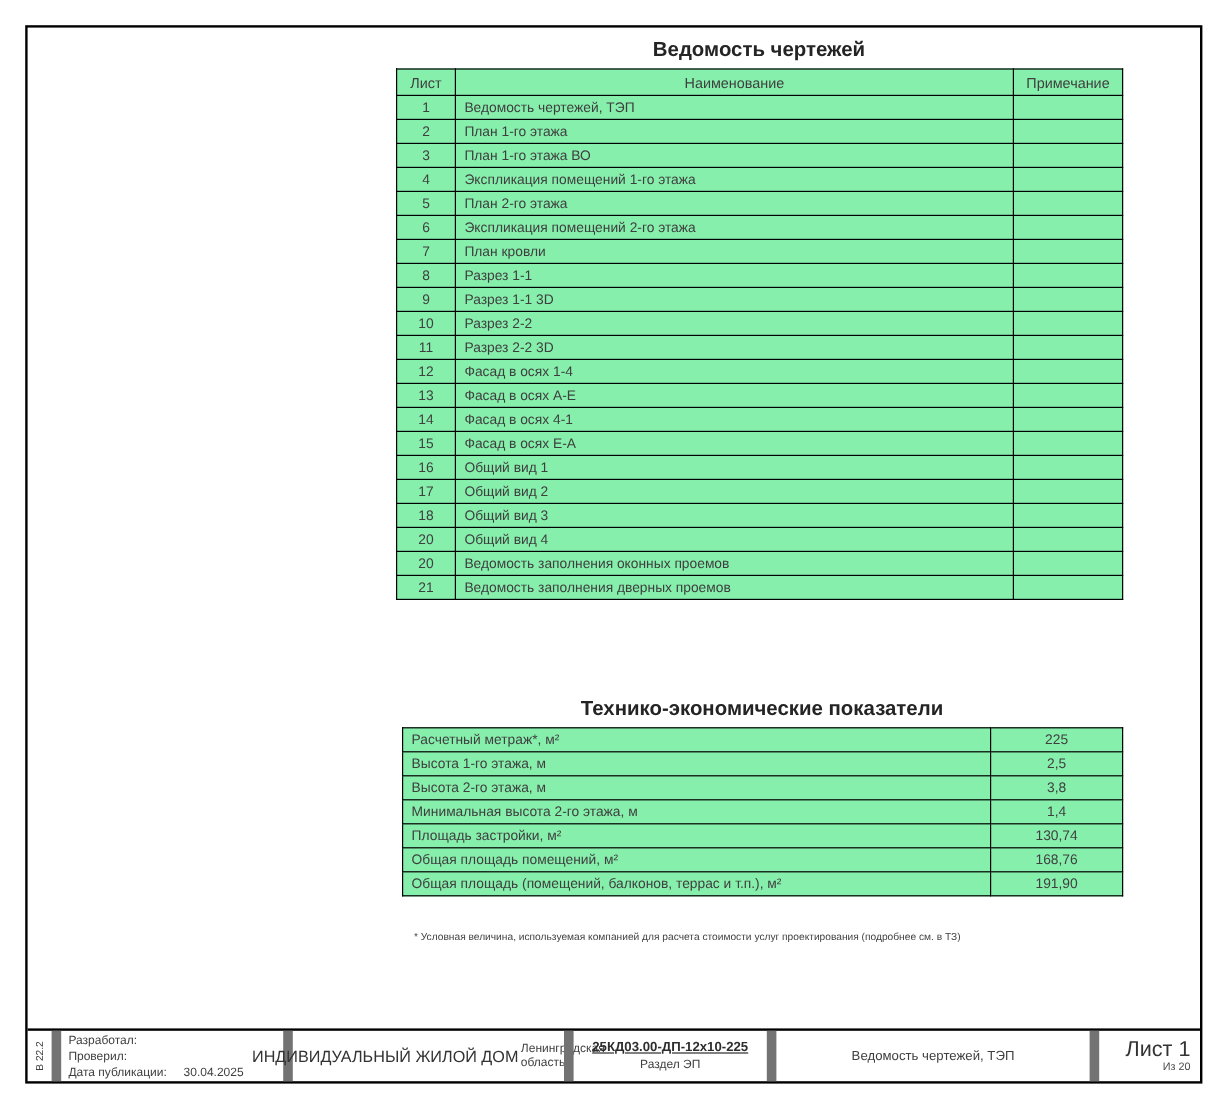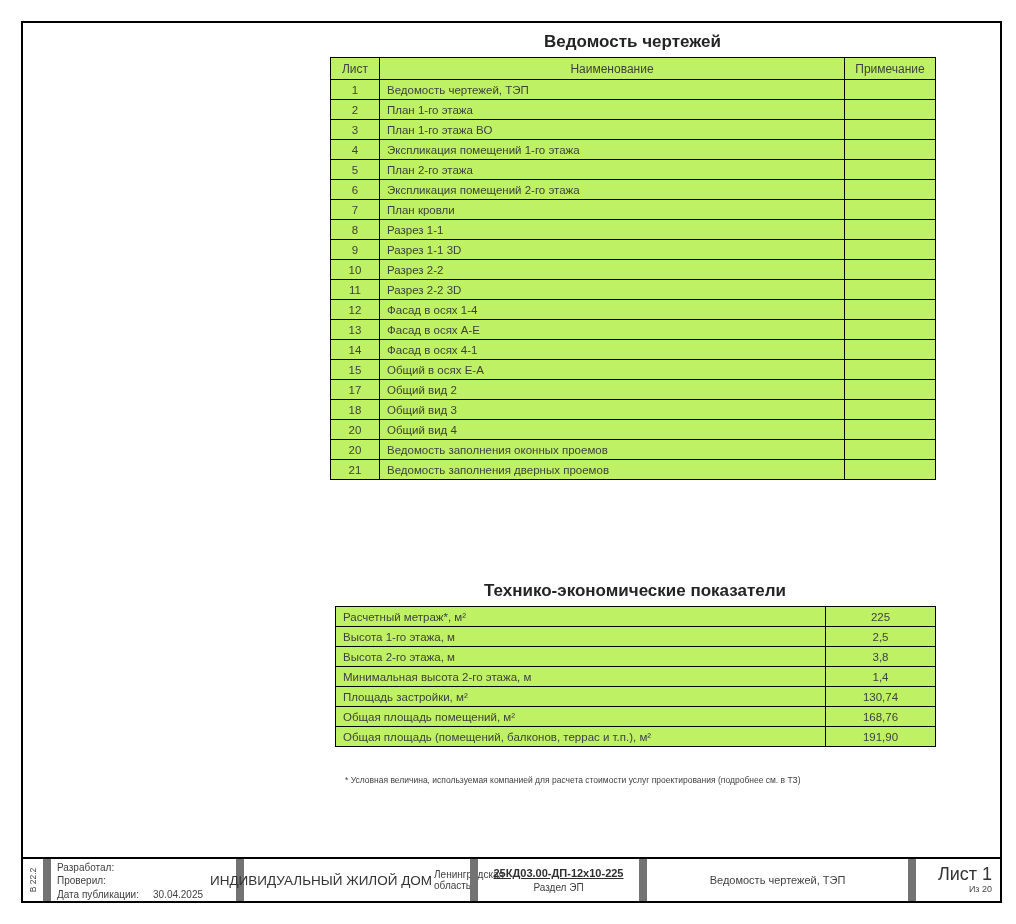--- a/index.html
+++ b/index.html
@@ -20,21 +20,21 @@
     position:absolute;
     font-weight:bold; font-size:17px; color:#242424;
     text-align:center; white-space:nowrap;
   }
   .t1 { left:307px; top:9px; width:605px; }
   .t2 { left:312px; top:558px; width:600px; }
 
   table.tbl {
     position:absolute;
     border-collapse:collapse; table-layout:fixed;
-    background:#bef264;
+    background:#86efac;
   }
   table.tbl th, table.tbl td {
     border:1.5px solid #000;
     font-size:11.5px; color:#3f3f3f;
     overflow:hidden; white-space:nowrap;
     vertical-align:middle;
   }
   table.reg { left:307px; top:34px; width:605px; }
   table.reg th { height:22px; font-weight:normal; font-size:12px; text-align:center; }
   table.reg td { height:20px; }
@@ -187,21 +187,26 @@
           <td class="c-name">Фасад в осях А-Е</td>
           <td class="c-note"></td>
         </tr>
         <tr>
           <td class="c-sheet">14</td>
           <td class="c-name">Фасад в осях 4-1</td>
           <td class="c-note"></td>
         </tr>
         <tr>
           <td class="c-sheet">15</td>
-          <td class="c-name">Общий в осях Е-А</td>
+          <td class="c-name">Фасад в осях Е-А</td>
+          <td class="c-note"></td>
+        </tr>
+        <tr>
+          <td class="c-sheet">16</td>
+          <td class="c-name">Общий вид 1</td>
           <td class="c-note"></td>
         </tr>
         <tr>
           <td class="c-sheet">17</td>
           <td class="c-name">Общий вид 2</td>
           <td class="c-note"></td>
         </tr>
         <tr>
           <td class="c-sheet">18</td>
           <td class="c-name">Общий вид 3</td>

